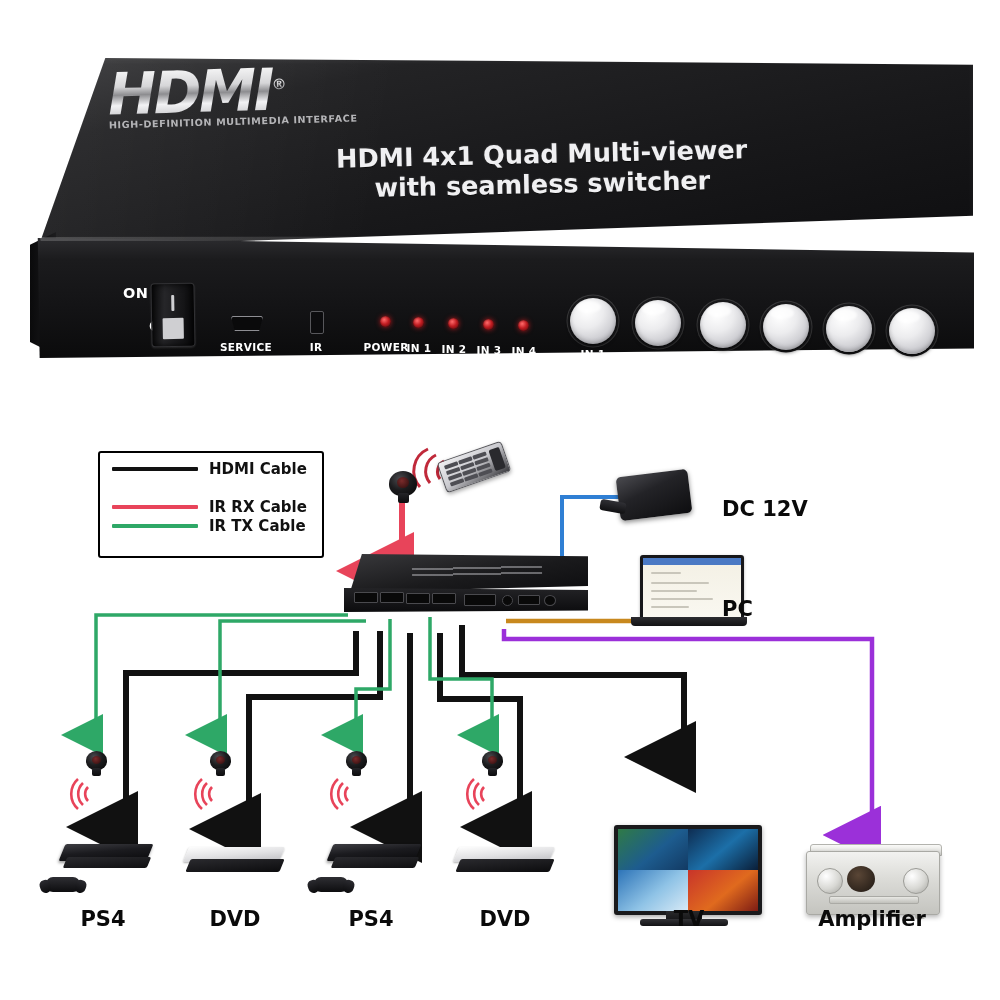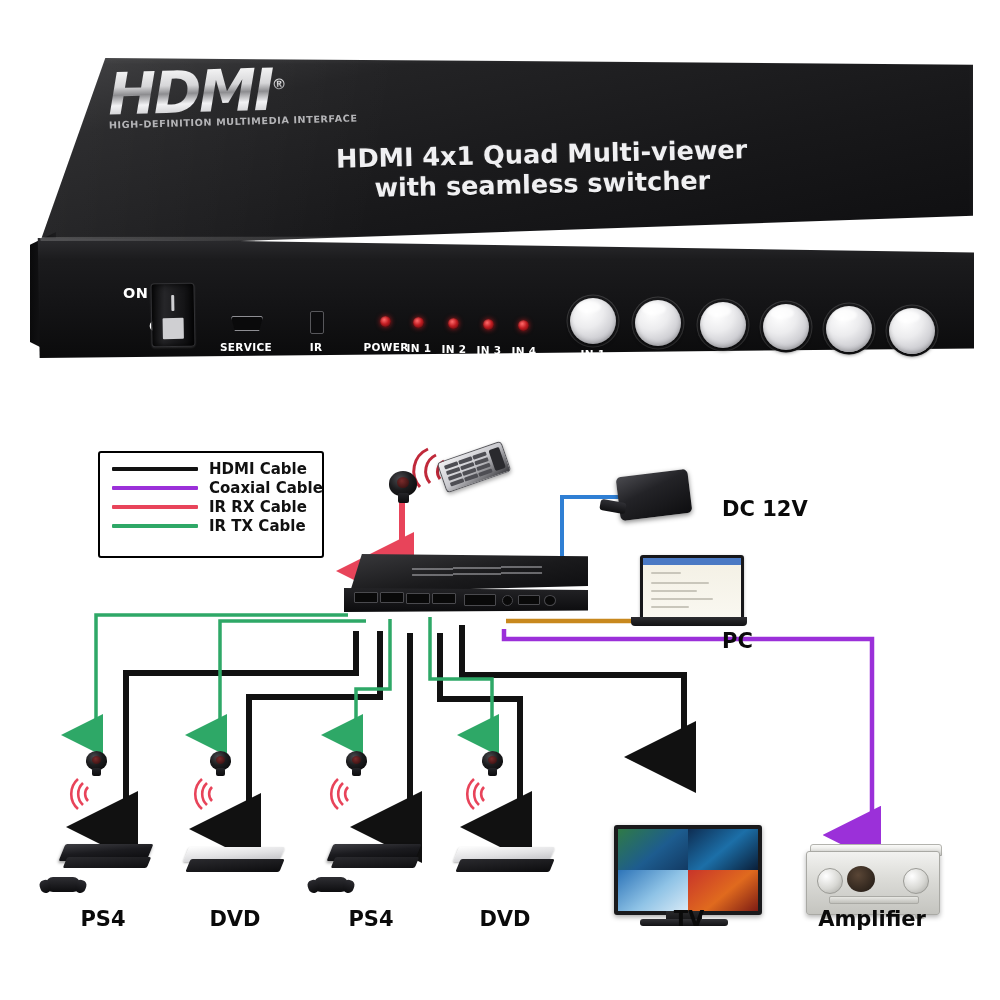--- a/index.html
+++ b/index.html
@@ -386,24 +386,20 @@
       <path d="M436,66 a18,18 0 0 0 -6,28"></path>
       <path d="M428,60 a24,24 0 0 0 -8,38"></path>
     </g>
   </svg>
 
   <div class="lg-box">
     <div class="lg-row" style="top:6px;">
       <span class="lg-line" style="background:#111111"></span>
       <span class="lg-txt">HDMI Cable</span>
     </div>
-    <div class="lg-row" style="top:25px;">
-      <span class="lg-line" style="background:#9b30d9"></span>
-      <span class="lg-txt">Coaxial Cable</span>
-    </div>
     <div class="lg-row" style="top:44px;">
       <span class="lg-line" style="background:#e8445a"></span>
       <span class="lg-txt">IR RX Cable</span>
     </div>
     <div class="lg-row" style="top:63px;text-align:right;">
       <span class="lg-line" style="background:#2ea867"></span>
       <span class="lg-txt">IR TX Cable</span>
     </div>
   </div>
 
@@ -463,21 +459,21 @@
         <div class="lt-bar"></div>
         <i class="lt-ln" style="top:14px;width:30px;"></i>
         <i class="lt-ln" style="top:24px;width:58px;"></i>
         <i class="lt-ln" style="top:32px;width:46px;"></i>
         <i class="lt-ln" style="top:40px;width:62px;"></i>
         <i class="lt-ln" style="top:48px;width:38px;"></i>
       </div>
     </div>
     <div class="lt-base"></div>
   </div>
-  <div class="dev-lbl" style="left:722px;top:208px;margin-top:32px;">PC</div>
+  <div class="dev-lbl" style="left:722px;top:208px;">PC</div>
 
   <div class="ir-eye" style="left:86px;top:362px;">
     <div class="ir-eye-b"></div>
     <div class="ir-eye-l"></div>
     <div class="ir-eye-n"></div>
   </div>
   <div class="ir-eye" style="left:210px;top:362px;">
     <div class="ir-eye-b"></div>
     <div class="ir-eye-l"></div>
     <div class="ir-eye-n"></div>

